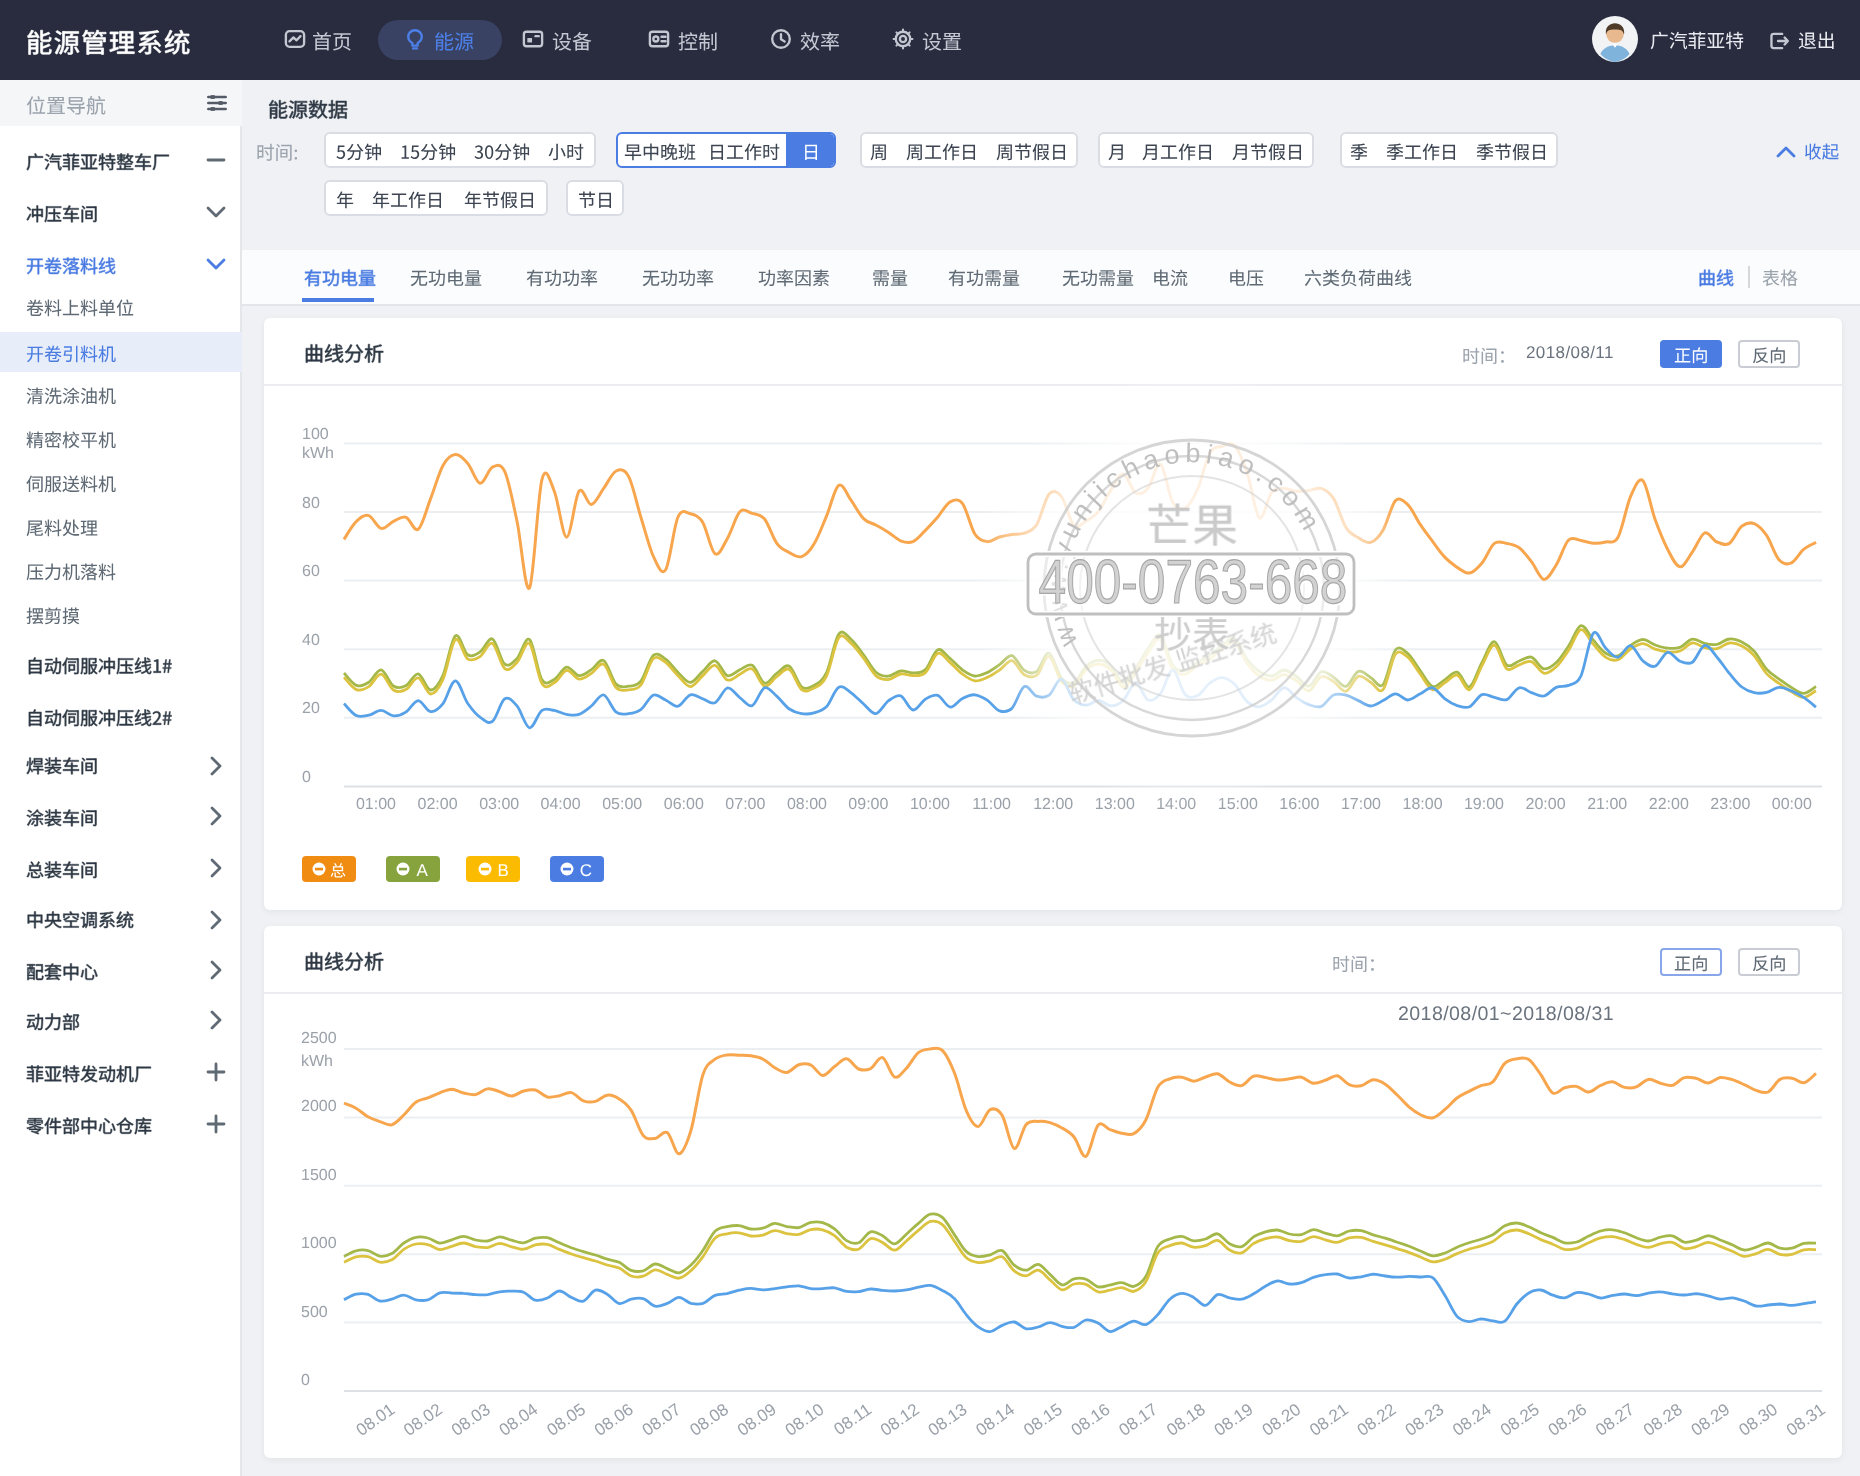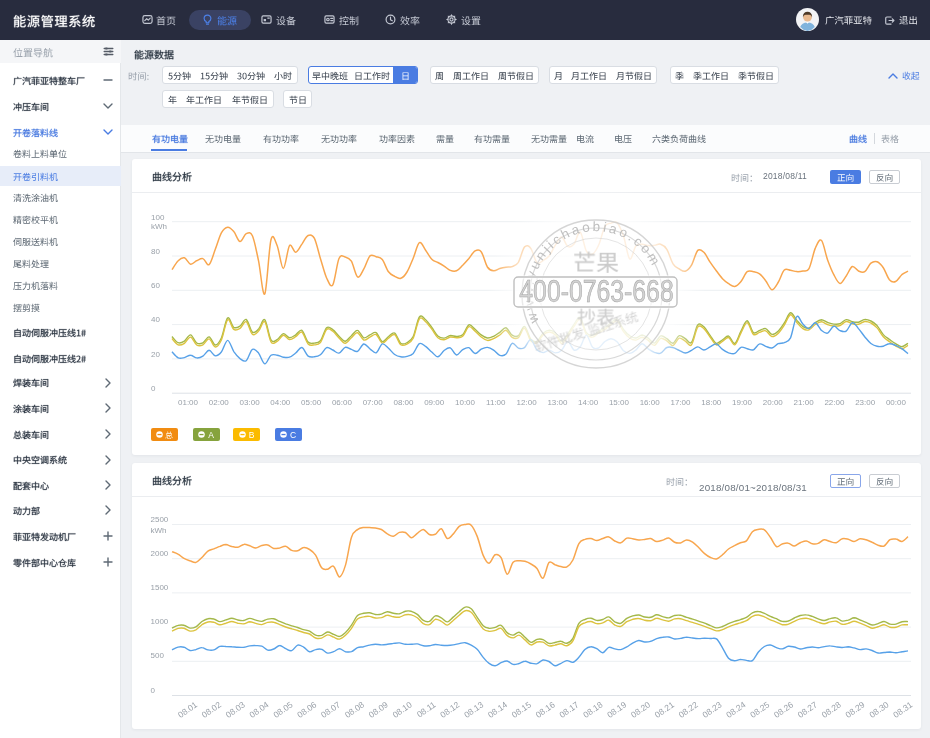--- a/index.html
+++ b/index.html
@@ -1052,21 +1052,21 @@
   </div>
 <div class="ab" style="left:666px;top:474.5px">
     <svg class="t" width="27.0" height="13.0">
       <g fill="#9ba3ad" transform="translate(0,10.35) scale(0.009000,-0.009000)">
         <use href="#g65f6" x="0"></use>
         <use href="#g95f4" x="1000"></use>
         <use href="#gff1a" x="2000"></use>
       </g>
     </svg>
   </div>
-<div class="ab" style="left:699px;top:482px;font-size:9.8px;color:#6a737d;letter-spacing:0.2px">2018/08/01~2018/08/31</div>
+<div class="ab" style="left:699px;top:502px;font-size:9.8px;color:#6a737d;letter-spacing:0.2px">2018/08/01~2018/08/31</div>
 <div class="ab" style="left:830px;top:474px;width:31px;height:13.5px;background:#fff;border:1px solid #89a6ea;border-radius:2px;display:flex;align-items:center;justify-content:center">
     <svg class="t" width="17.2" height="12.5">
       <g fill="#5f6a75" transform="translate(0,9.89) scale(0.008600,-0.008600)">
         <use href="#g6b63" x="0"></use>
         <use href="#g5411" x="1000"></use>
       </g>
     </svg>
   </div>
 <div class="ab" style="left:869px;top:474px;width:31px;height:13.5px;background:#fff;border:1px solid #c9cdd3;border-radius:2px;display:flex;align-items:center;justify-content:center">
     <svg class="t" width="17.2" height="12.5">

